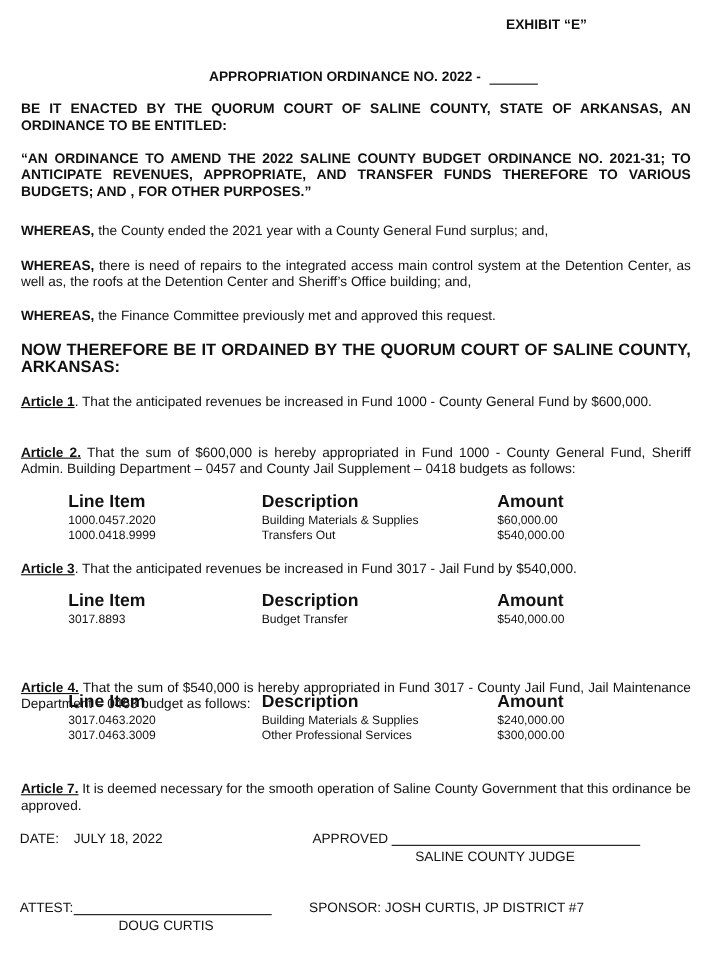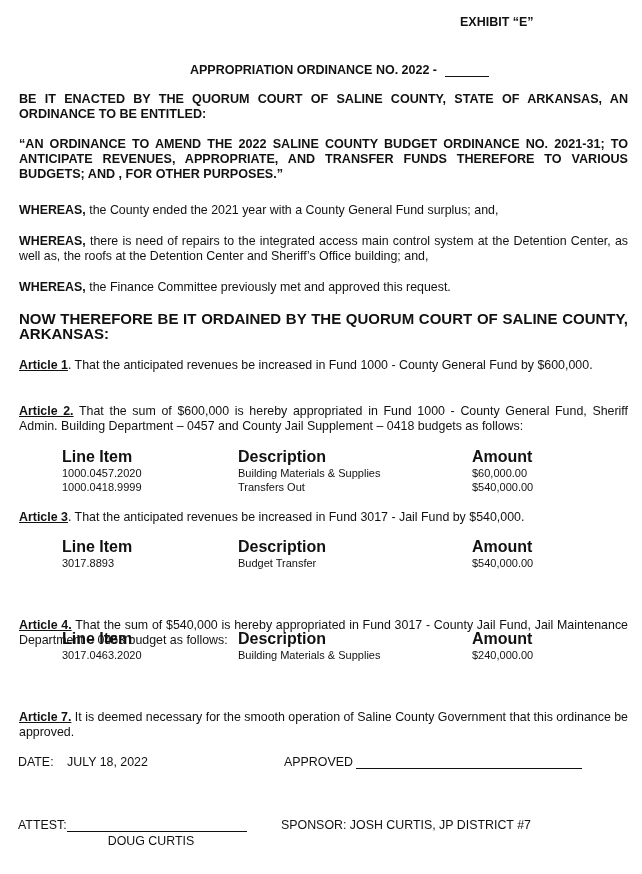--- a/index.html
+++ b/index.html
@@ -12,21 +12,21 @@
     .b { font-weight: bold; }
     .u { text-decoration: underline; }
     .justify { text-align: justify; text-align-last: left; }
     .line { position: absolute; white-space: nowrap; }
     .para { position: absolute; left: 19px; width: 609px; line-height: 15px; }
     .caps { font-weight: bold; font-size: 12.6px; }
     .tbl { position: absolute; left: 62px; width: 480px; font-size: 11px; line-height: 14px; }
     .tbl .hdr { font-weight: bold; font-size: 16px; }
     .col1 { position: absolute; left: 0; }
     .col2 { position: absolute; left: 176px; }
-    .col3 { position: absolute; left: 410px; text-align: center; }
+    .col3 { position: absolute; left: 390px; text-align: center; }
     .row { position: relative; height: 14px; }
     .hrow { position: relative; height: 16px; }
     .sigline { display: inline-block; border-bottom: 1px solid #111; vertical-align: bottom; }
   </style>
 </head>
 <body>
 
 <div>
 
   <div class="line b" style="left:460px; top:15px; font-size:12.5px;">EXHIBIT “E”</div>
@@ -105,37 +105,43 @@
     <div class="hrow">
       <span class="col1 hdr">Line Item</span>
       <span class="col2 hdr">Description</span>
       <span class="col3 hdr">Amount</span>
     </div>
     <div class="row">
       <span class="col1">3017.0463.2020</span>
       <span class="col2">Building Materials &amp; Supplies</span>
       <span class="col3">$240,000.00</span>
     </div>
+    <div class="row">
+      <span class="col1">3017.0463.3009</span>
+      <span class="col2">Other Professional Services</span>
+      <span class="col3">$300,000.00</span>
+    </div>
   </div>
 
   <div class="para justify" style="top:710px;">
     <span class="b u">Article 7.</span><span>  It is deemed necessary for the smooth operation of Saline County Government that this ordinance be approved.</span>
   </div>
 
   <div class="line" style="left:18px; top:755px;">
     <span>DATE:</span>
     <span style="margin-left:10px;">JULY 18, 2022</span>
   </div>
 
   <div class="line" style="left:284px; top:755px;">
     <span>APPROVED</span>
     <span class="sigline" style="width:226px; height:13px;"></span>
   </div>
 
   <div class="abs" style="left:360px; top:771px; width:180px; text-align:center; line-height:16px;">
+    <div>SALINE COUNTY JUDGE</div>
   </div>
 
   <div class="line" style="left:18px; top:818px;">
     <span>ATTEST:</span><span class="sigline" style="width:180px; height:13px;"></span>
   </div>
 
   <div class="line" style="left:281px; top:818px;">SPONSOR:  JOSH CURTIS, JP DISTRICT #7</div>
 
   <div class="abs" style="left:62px; top:833px; width:178px; text-align:center; line-height:16px;">
     <div>DOUG CURTIS</div>

